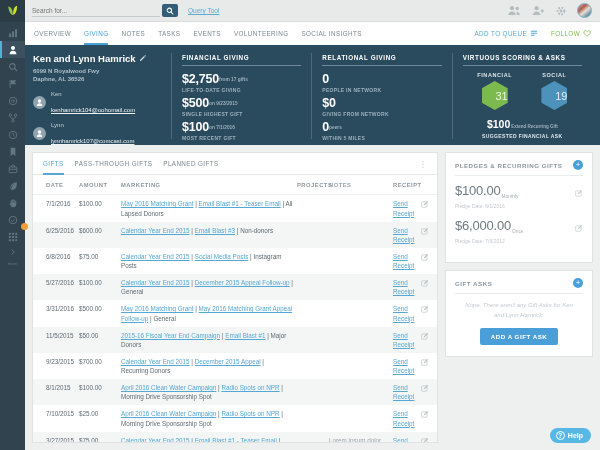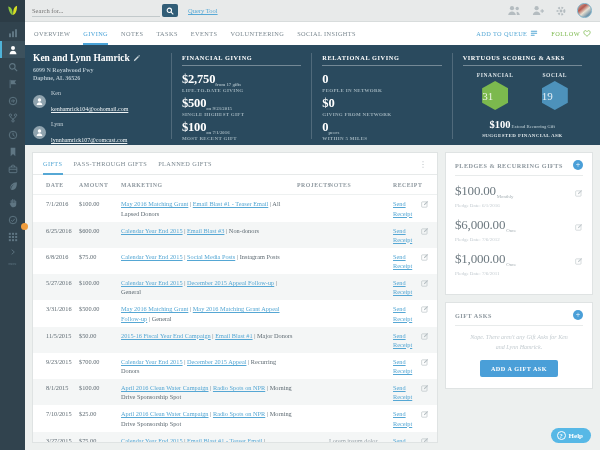--- a/index.html
+++ b/index.html
@@ -1,18 +1,18 @@
 <!DOCTYPE html>
 <html><head>
 <meta charset="utf-8">
 <style>
   * { margin:0; padding:0; box-sizing:border-box; }
   html,body { background:#cfd4d6; }
   .app { position:relative; width:600px; height:450px; overflow:hidden;
-         font-family:Liberation Serif, serif; background:#edf0ef; }
+         font-family:Liberation Sans, sans-serif; background:#edf0ef; }
 
   
   .topbar { position:absolute; top:0; left:0; right:0; height:22px; background:#e8eaea;
             border-bottom:1px solid #d8dcdc; display:flex; align-items:center; z-index:6; }
   .logo-box { width:25px; height:22px; background:#2c3c46; display:flex; align-items:center; justify-content:center; }
   .search-wrap { display:flex; align-items:center; margin-left:7px; }
   .search-input { width:128px; border:none; border-bottom:1px solid #c2c9cb; background:transparent;
                   font-family:inherit; font-size:6.5px; color:#6f7c83; height:13px; outline:none; }
   .search-btn { width:16px; height:13px; background:#315d77; border:none; border-radius:2px; margin-left:2px;
                 display:flex; align-items:center; justify-content:center; cursor:pointer; }
@@ -53,29 +53,29 @@
   .members { margin-top:6px; }
   .member { display:flex; gap:5px; align-items:center; margin-bottom:5px; }
   .member-av { width:13px; height:13px; border-radius:50%; background:#90a4af; flex:none;
                display:flex; align-items:center; justify-content:center; }
   .member-name { font-size:6px; color:#c2cfd6; line-height:1.35; }
   .member-email { font-size:6px; color:#eef3f5; text-decoration:underline; cursor:pointer; line-height:1.35; }
   .panel { flex:1; border-left:1px solid rgba(255,255,255,.18); padding:1px 10px 0; min-width:0; }
   .panel-title { font-size:6.3px; font-weight:bold; letter-spacing:.6px; padding-bottom:4px;
                  border-bottom:1px solid rgba(255,255,255,.35); margin-bottom:6px; }
   .stat { margin-bottom:3px; }
-  .stat-vrow { display:flex; align-items:flex-end; gap:0; }
+  .stat-vrow { display:flex; align-items:center; gap:0; }
   .stat-value { font-size:12.5px; font-weight:bold; letter-spacing:-.2px; }
   .stat-suffix { font-size:4.8px; font-weight:bold; color:#9cb0ba; }
   .stat-label { font-size:5px; font-weight:bold; color:#9cb0ba; letter-spacing:.3px; margin-top:1px; }
   .score-row { display:flex; justify-content:space-around; margin-top:1px; }
   .score-col { display:flex; flex-direction:column; align-items:center; }
   .score-label { font-size:5.5px; font-weight:bold; letter-spacing:.6px; color:#dbe3e7; margin-bottom:3px; }
   .hex { width:26px; height:29px; clip-path:polygon(50% 0%,100% 25%,100% 75%,50% 100%,0% 75%,0% 25%);
-         display:flex; align-items:center; justify-content:flex-start; font-size:11px; color:rgba(255,255,255,.85); }
+         display:flex; align-items:center; justify-content:flex-end; font-size:11px; color:rgba(255,255,255,.85); }
   .hex-green { background:#7cb94e; }
   .hex-blue { background:#4d92bb; }
   .ask { text-align:center; margin-top:4px; }
   .ask-vrow { display:inline-flex; align-items:baseline; gap:1px; }
   .ask-value { font-size:10.5px; font-weight:bold; }
   .ask-suffix { font-size:4.5px; font-weight:bold; color:#9cb0ba; }
   .ask-label { font-size:5px; font-weight:bold; color:#e0e7ea; letter-spacing:.4px; margin-top:1px; }
 
   
   .content { position:absolute; top:145px; left:25px; right:0; bottom:0; padding:7px; display:flex; gap:7px; }
@@ -600,31 +600,20 @@
               <div class="pl-top">
                 <span class="pl-amt">$6,000.00</span>
                 <span class="pl-freq">Once</span>
                 <span class="pl-edit"><svg width="8" height="8" viewBox="0 0 12 12">
                     <rect x="1" y="2.8" width="8" height="8" rx="1" fill="none" stroke="currentColor" stroke-width="1"></rect>
                     <path d="M4.2 7.8l.4-1.6L9.4 1.4l1.3 1.3-4.9 4.8z" fill="currentColor"></path>
                   </svg></span>
               </div>
               <div class="pl-date">Pledge Date: 7/6/2012</div>
             </div>
-            <div class="pledge">
-              <div class="pl-top">
-                <span class="pl-amt">$1,000.00</span>
-                <span class="pl-freq">Once</span>
-                <span class="pl-edit"><svg width="8" height="8" viewBox="0 0 12 12">
-                    <rect x="1" y="2.8" width="8" height="8" rx="1" fill="none" stroke="currentColor" stroke-width="1"></rect>
-                    <path d="M4.2 7.8l.4-1.6L9.4 1.4l1.3 1.3-4.9 4.8z" fill="currentColor"></path>
-                  </svg></span>
-              </div>
-              <div class="pl-date">Pledge Date: 7/6/2011</div>
-            </div>
           </div>
       </div>
       <div class="card rcard">
         <div class="rhead">
           <span class="rtitle">GIFT ASKS</span>
           <span class="plus-btn">+</span>
         </div>
         <div class="ga-text">Nope. There aren't any Gift Asks for Ken and Lynn Hamrick.</div>
         <button class="ga-btn">ADD A GIFT ASK</button>
       </div>

